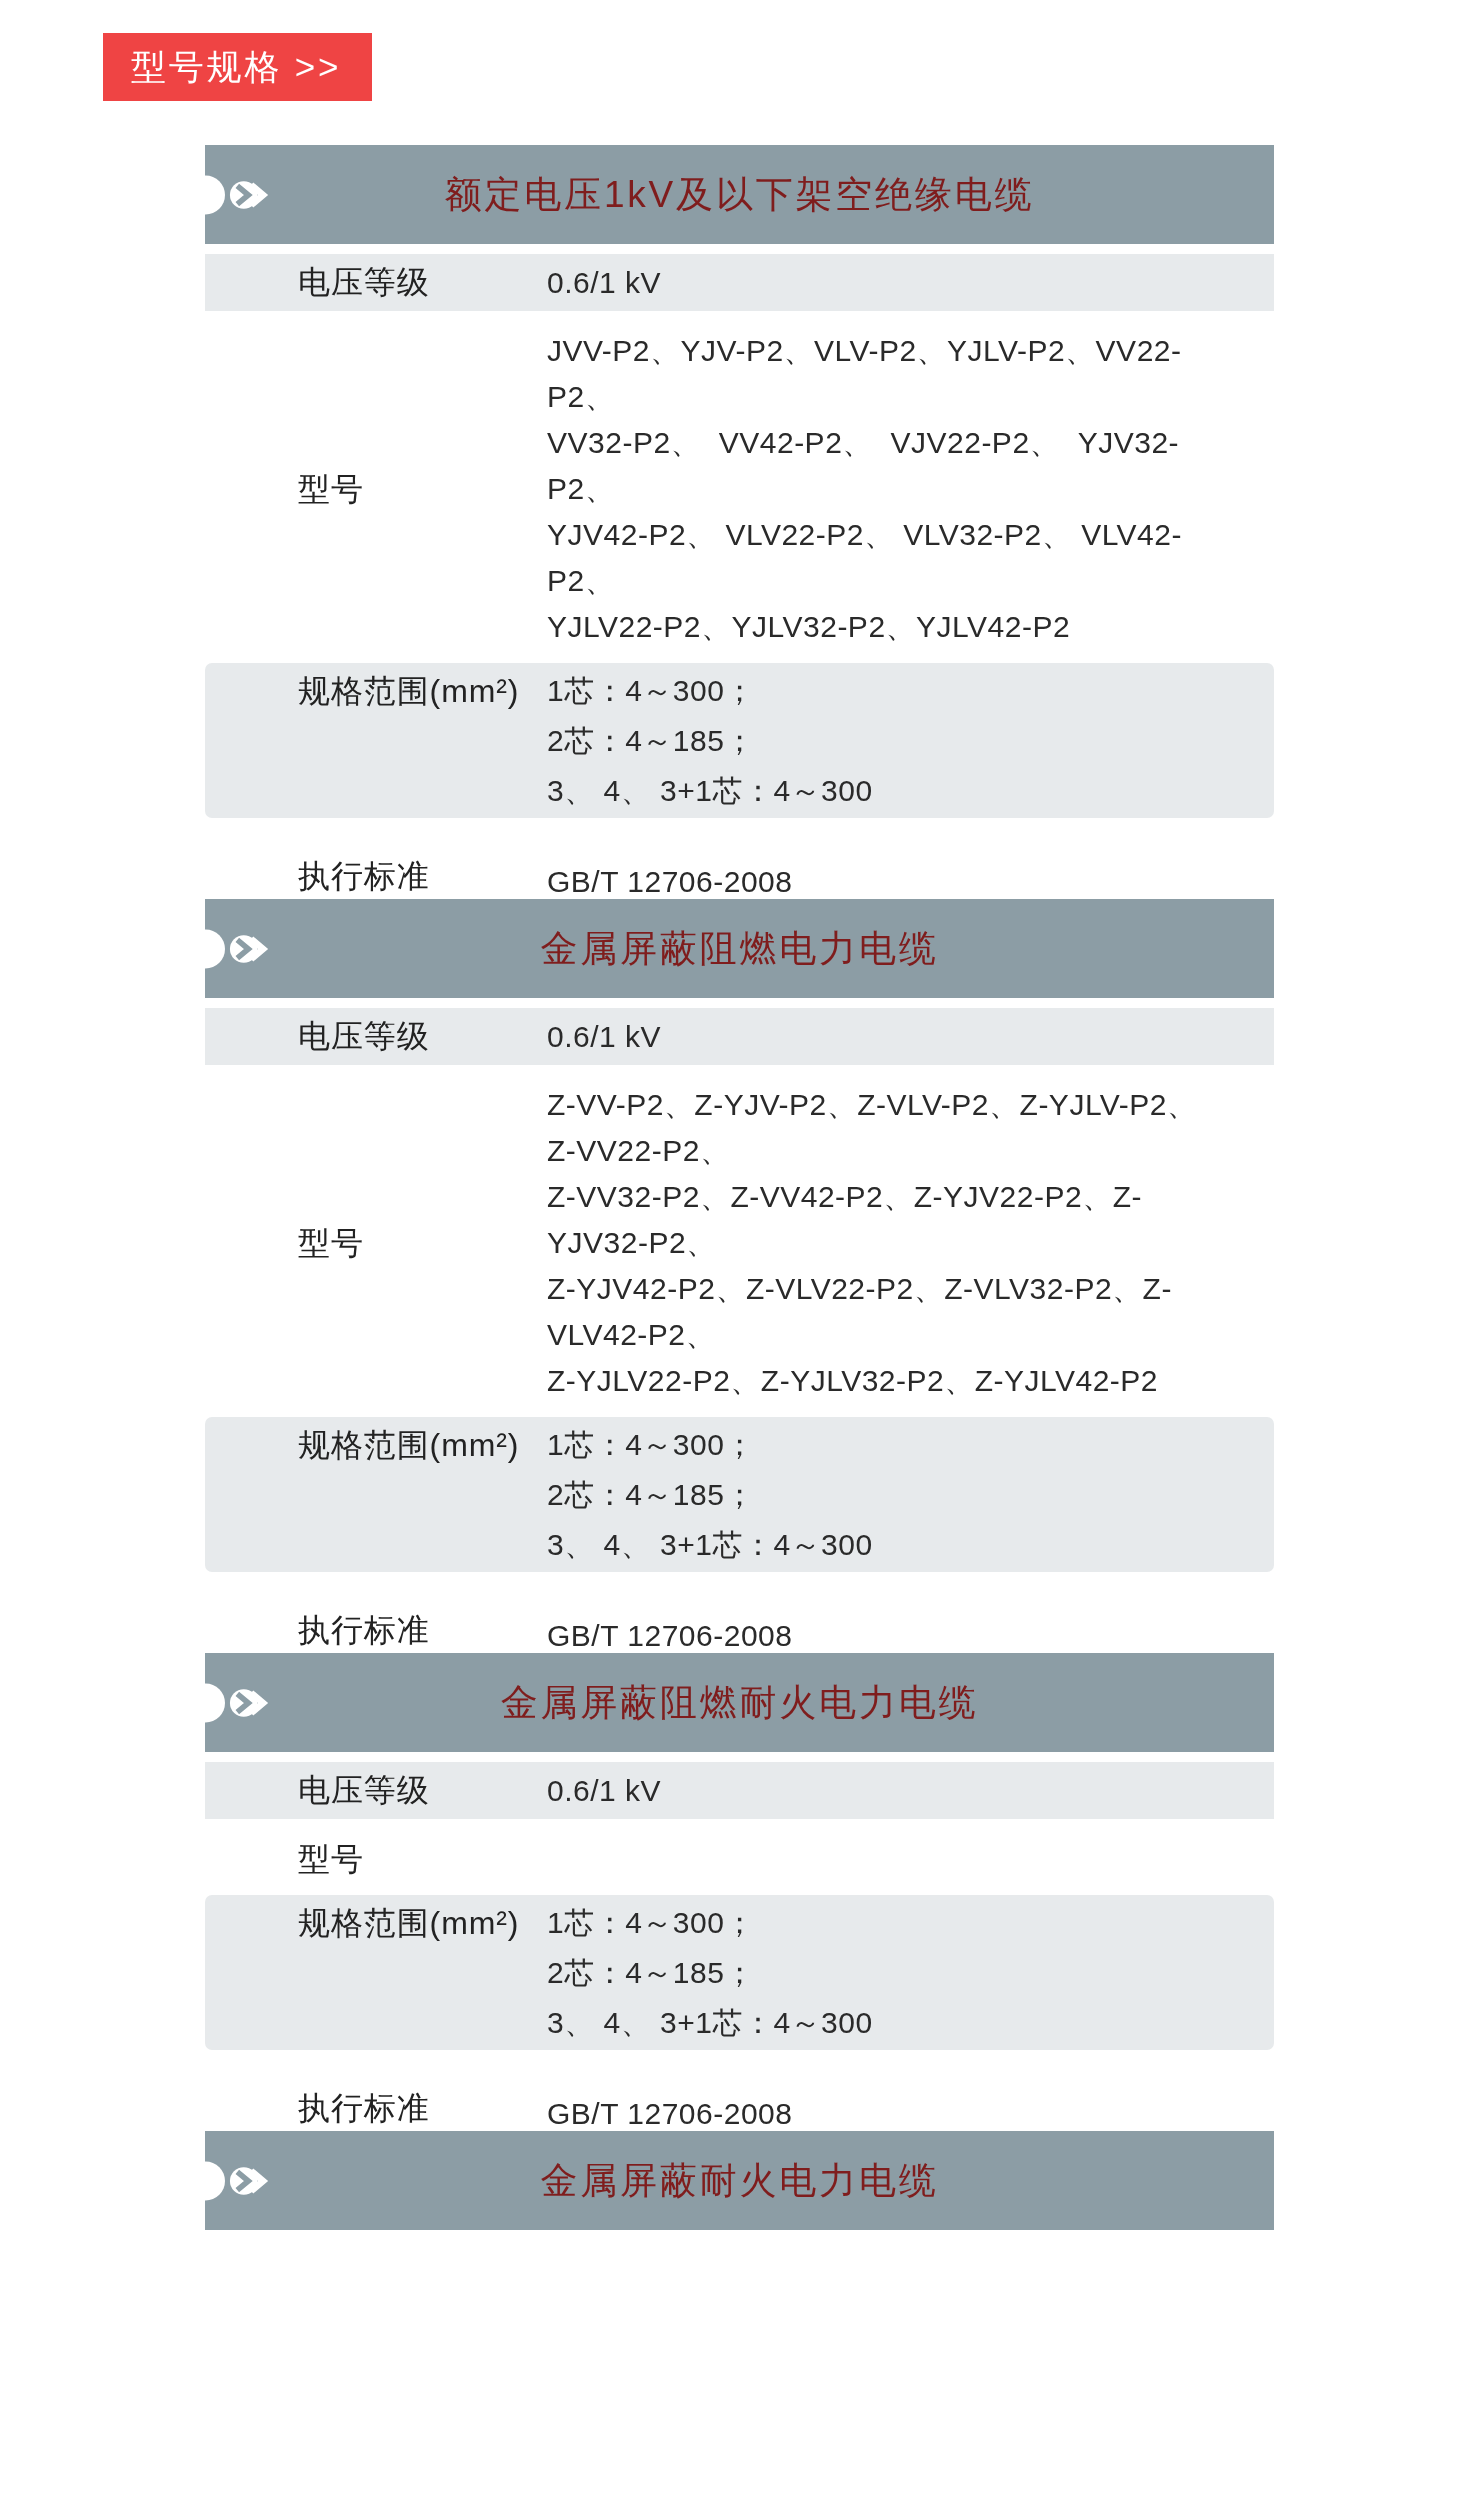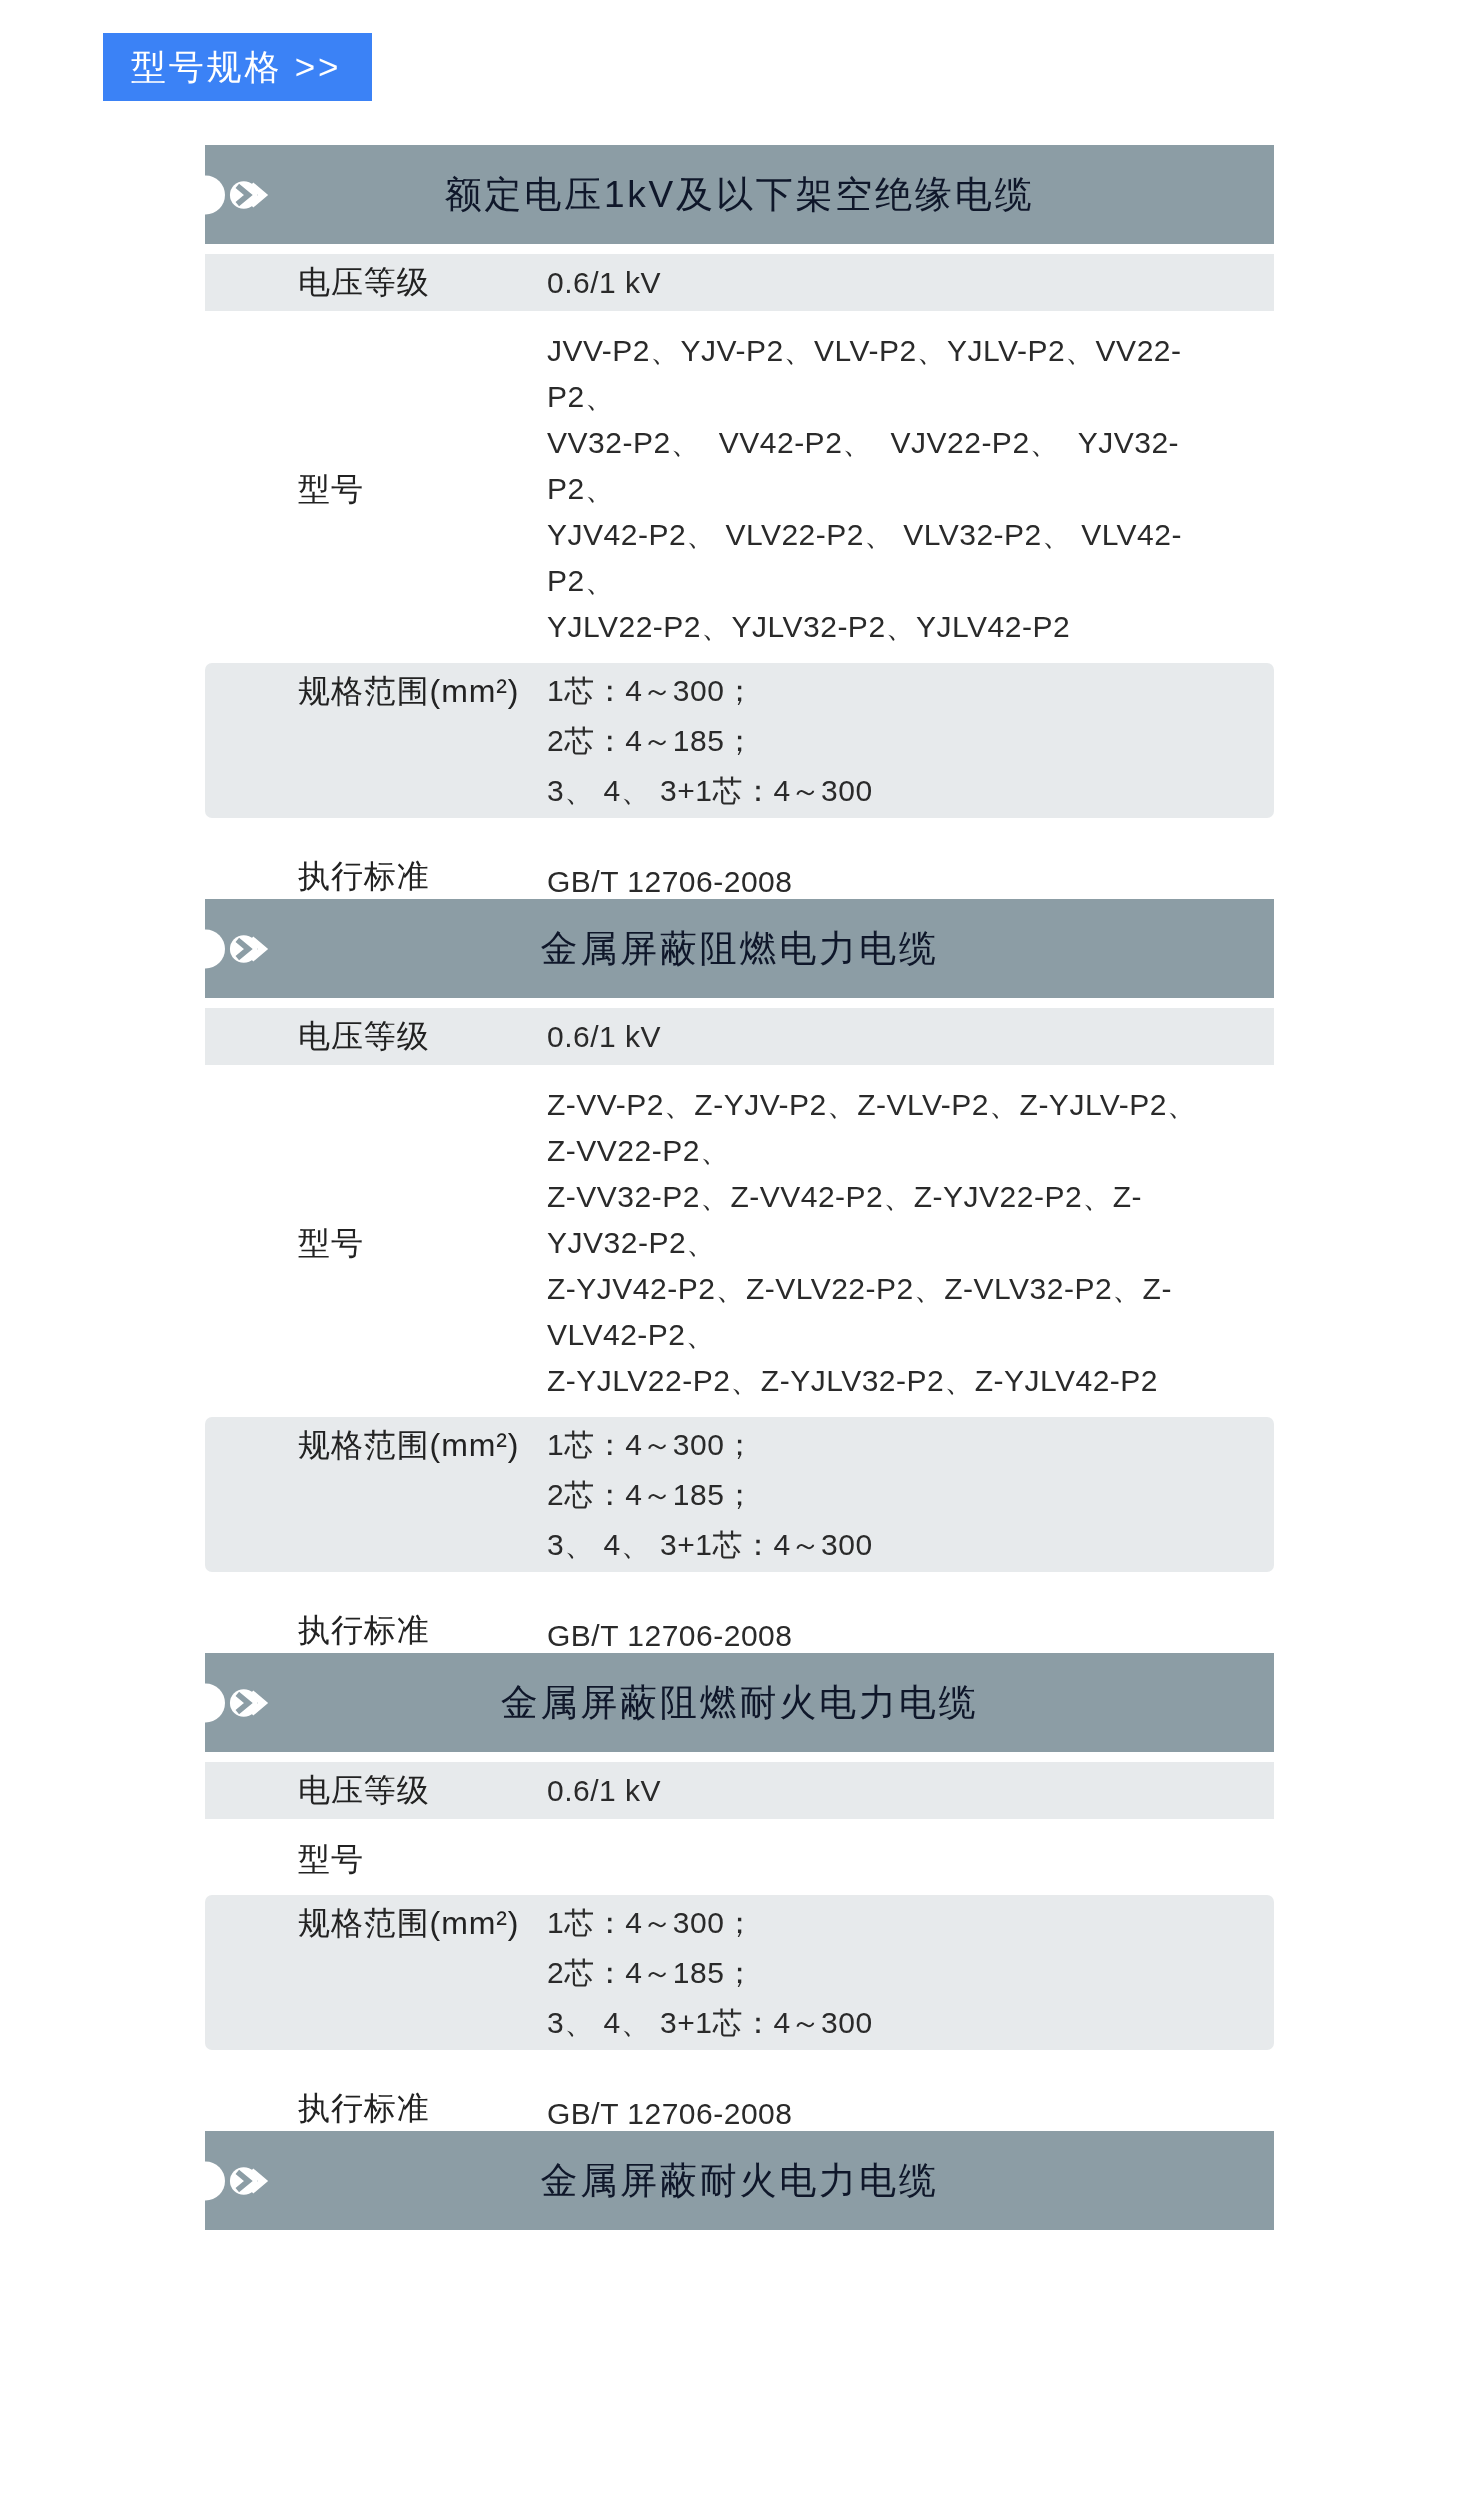--- a/index.html
+++ b/index.html
@@ -4,42 +4,42 @@
 <style>
   html,body{margin:0;padding:0;}
   body{
     width:1471px;height:2512px;position:relative;overflow:hidden;
     background:#ffffff;color:#282828;
     font-family:"Liberation Sans","DejaVu Sans",sans-serif;
   }
   
   .badge{
     position:absolute;left:103px;top:33px;
-    background:#3b82f6;color:#ffffff;
+    background:#ef4444;color:#ffffff;
     font-size:35px;line-height:35px;letter-spacing:2.8px;
     padding:15.6px 31px 17.5px 28px;
   }
   
   .content{position:absolute;left:205px;top:145px;width:1069px;}
   .spec-section{margin:0;}
   
   .bar{
     position:relative;height:99px;background:#8C9DA5;margin-bottom:10px;
     display:flex;align-items:center;justify-content:center;
   }
   .edge-dot{
     position:absolute;left:-19.3px;top:50%;transform:translateY(-50%);
     width:39px;height:39px;border-radius:50%;background:#ffffff;
   }
   .arrow-icon{
     position:absolute;left:24px;top:50%;transform:translateY(-50%);
     width:48px;height:39px;display:block;
   }
   .bar-title{
-    margin:5px;color:#0f172a;font-weight:normal;
+    margin:5px;color:#7f1d1d;font-weight:normal;
     font-size:37px;letter-spacing:2.8px;
   }
   
   .row{display:flex;box-sizing:border-box;}
   .row.light{background:#E7EAEC;}
   .cell{box-sizing:border-box;}
   .cell.label{
     width:342px;padding-left:93px;flex:none;
     font-size:32px;letter-spacing:0.9px;color:#222222;
   }

